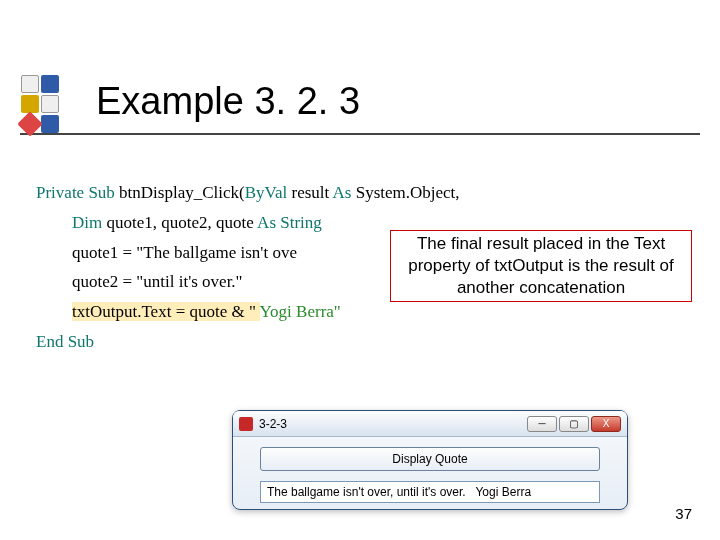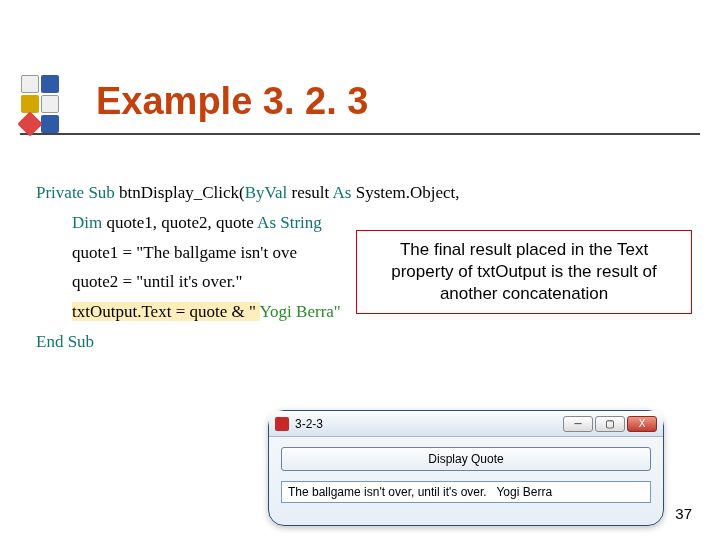--- a/index.html
+++ b/index.html
@@ -25,56 +25,55 @@
   }
   .slide-icon .row { display: flex; }
   .slide-icon .cell { width: 18px; height: 18px; margin: 1px; border-radius: 2px; }
   .ic-b { background:#2e5aa8; }
   .ic-w { background:#efefef; border:1px solid #999; }
   .ic-y { background:#d4a600; }
   .ic-t { background:#d44; border-radius:50% 50% 50% 0; transform:rotate(45deg); }
   h1.title {
     margin: 0 0 0 76px;
     font-size: 38px;
-    font-weight: bold;
-    color: #c2410c;
+    font-weight: normal;
+    color: #000000;
   }
   .code-area {
     position: absolute;
     top: 178px; left: 36px; right: 24px;
     font-family: "Comic Sans MS", "Segoe Print", cursive;
     font-size: 17px;
     line-height: 1.75;
     color: #000;
   }
   .kw { color: #0f766e; }
   .ind { margin-left: 36px; }
   .hl { background: #ffeeba; }
   .q1 { color: #2a8a2a; }
   .callout {
     position: absolute;
     top: 230px; right: 28px;
-    width: 336px;
+    width: 302px;
     border: 1px solid #c00;
     background: #fff;
-    padding: 8px 10px;
+    padding: 2px 10px;
     font-size: 17px;
     text-align: center;
     line-height: 1.3;
     font-family: Arial, Helvetica, sans-serif;
   }
   .appwin {
     position: absolute;
     left: 232px; top: 410px;
-    width: 396px; height: 116px;
+    width: 396px; height: 100px;
     border: 1px solid #2a4f7a;
-    border-radius: 16px;
+    border-radius: 8px;
     background: linear-gradient(#f7f9fb, #e7eef6);
     box-shadow: 0 2px 6px rgba(0,0,0,.25);
-    margin-left: 36px;
   }
   .titlebar {
     height: 26px;
     background: linear-gradient(#fdfdfd, #d7e3ef);
     display: flex; align-items: center;
     padding: 0 6px;
     border-bottom: 1px solid #a8b8c8;
     border-radius: 6px 6px 0 0;
     font-size: 12px;
     color: #000;
@@ -90,21 +89,21 @@
     border: 1px solid #888;
     border-radius: 3px;
     background: linear-gradient(#fff, #ddd);
     font-size: 10px; line-height: 14px; text-align:center;
   }
   .wbtn.close {
     background: linear-gradient(#e98, #c53a2c);
     border-color: #8b2a20;
     color: #fff;
   }
-  .appbody { padding: 10px 12px; }
+  .appbody { padding: 10px 27px; }
   .vb-button {
     width: 100%; height: 24px;
     border: 1px solid #6b829c;
     border-radius: 3px;
     background: linear-gradient(#fdfdfd, #e7eef6);
     font-size: 12px;
     margin-bottom: 10px;
     cursor: pointer;
   }
   .vb-text {

